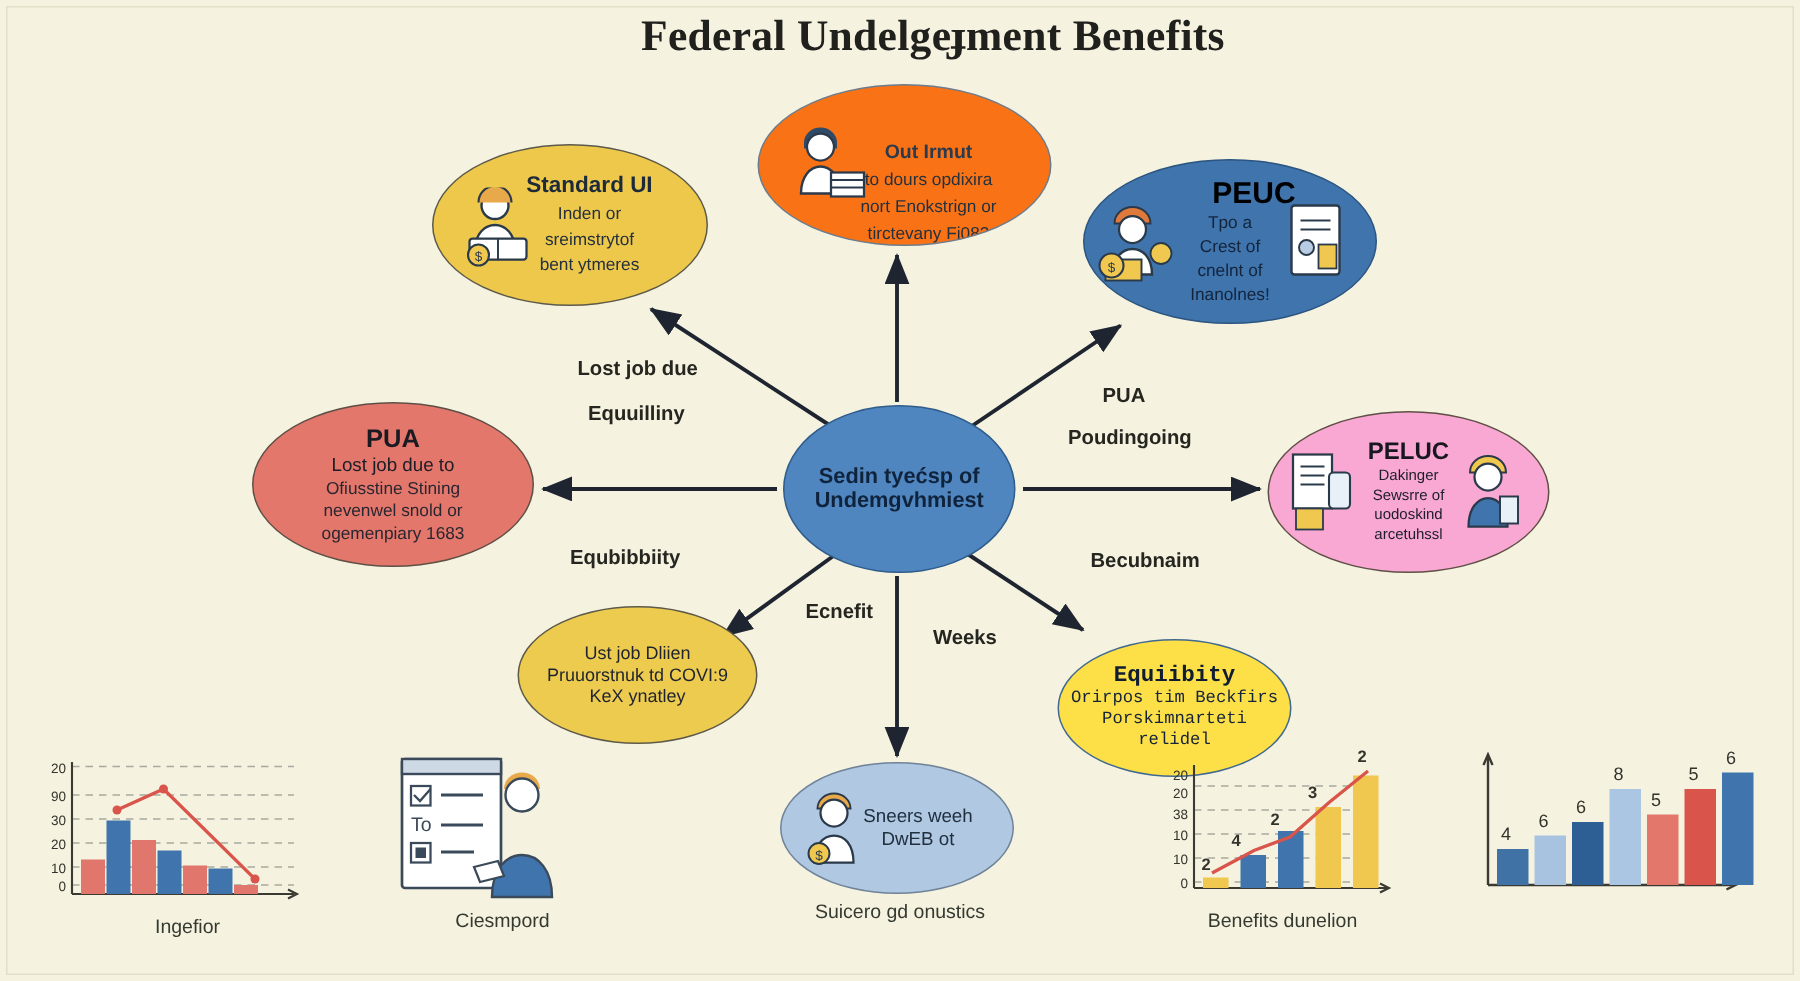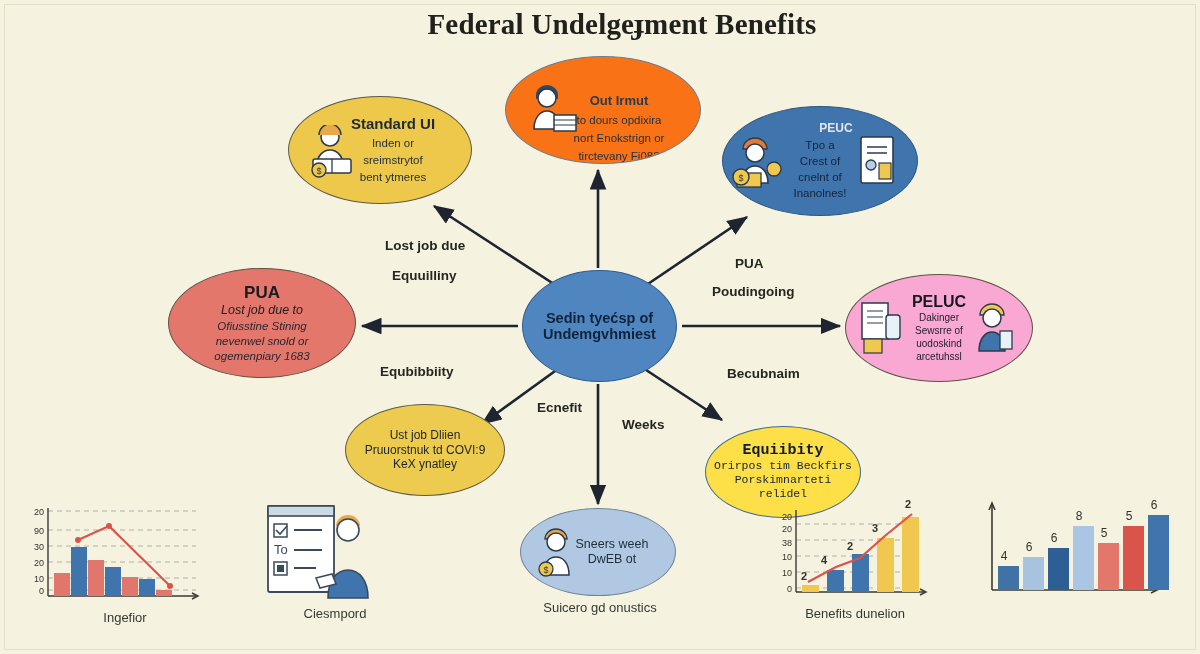--- a/index.html
+++ b/index.html
@@ -78,30 +78,30 @@
     justify-content: flex-end;
   }
   #node-out-input .hdr { font-size: 13px; margin-left: 32px; color:#2b3a4d;}
   #node-out-input .sub { font-size: 11.5px; margin-left: 32px; margin-top: 4px; }
 
   #node-peuc {
     left: 722px; top: 106px; width: 196px; height: 110px;
     background: #3f74ad;
     border-color: #2c5580;
   }
-  #node-peuc .hdr { font-size: 12px; color: #e5e5e5; padding-left: 32px; }
+  #node-peuc .hdr { font-size: 20px; color: #000000; padding-left: 32px; }
   #node-peuc .sub { font-size: 11.5px; color: #13243c; margin-top: 2px; }
 
   #node-pua {
     left: 168px; top: 268px; width: 188px; height: 110px;
     background: #e3776b;
     border-color: #5f5046;
   }
   #node-pua .hdr { font-size: 17px; color: #1a1a22; }
-  #node-pua .sub { font-size: 12.5px; color: #1c1c26; margin-top: 1px; font-style: italic; }
+  #node-pua .sub { font-size: 12.5px; color: #1c1c26; margin-top: 1px; }
   #node-pua .sub.small { font-size: 11.5px; color: #2a2630; }
 
   #node-peluc {
     left: 845px; top: 274px; width: 188px; height: 108px;
     background: #f9a8d4;
     border-color: #5f5046;
   }
   #node-peluc .hdr { font-size: 16px; color: #171720; }
   #node-peluc .sub { font-size: 10px; color: #1d1d28; margin-top: 1px; }
 

